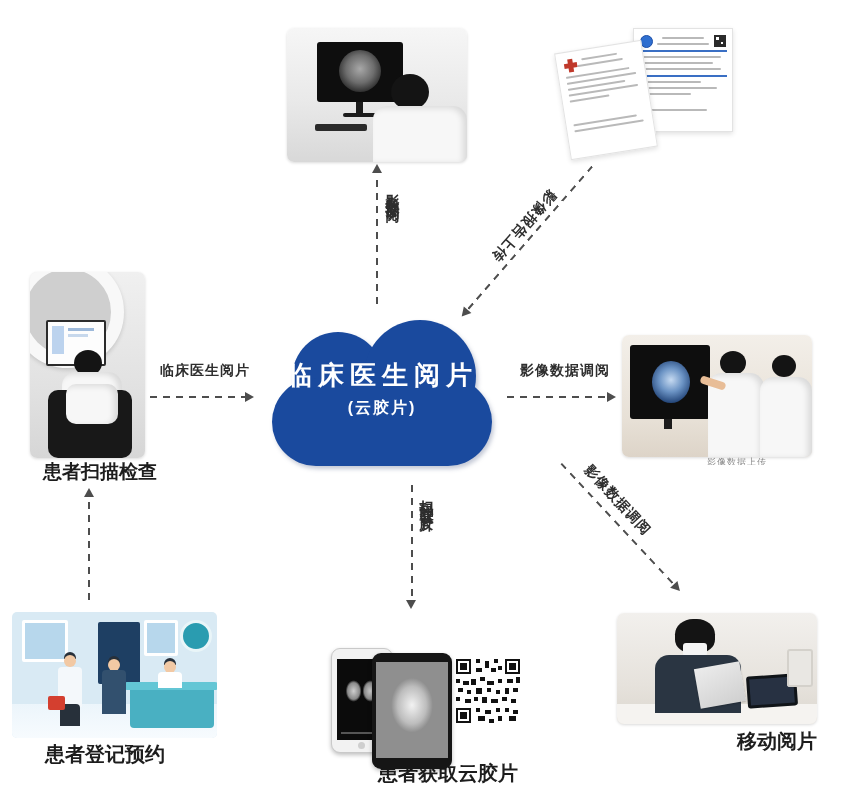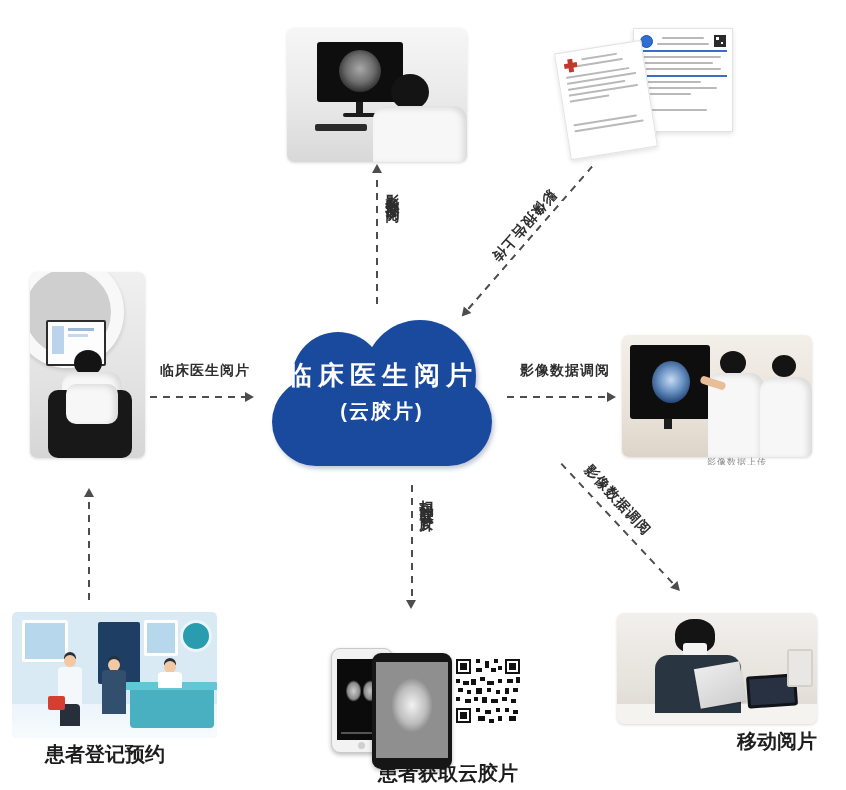--- a/index.html
+++ b/index.html
@@ -24,21 +24,21 @@
   .tri-r{border-top:5px solid transparent;border-bottom:5px solid transparent;border-left:9px solid #4d4d4d;}
   .tri-u{border-left:5px solid transparent;border-right:5px solid transparent;border-bottom:9px solid #4d4d4d;}
   .tri-d{border-left:5px solid transparent;border-right:5px solid transparent;border-top:9px solid #4d4d4d;}
   .alab{position:absolute;font-size:14px;font-weight:600;color:#2e2e2e;white-space:nowrap;letter-spacing:1px;}
   .alab-v{writing-mode:vertical-rl;letter-spacing:3px;}
   
   .cloud{left:268px;top:316px;width:228px;height:154px;}
   .cloud svg{position:absolute;left:0;top:0;filter:drop-shadow(2px 3px 2px rgba(20,40,90,.25));}
   .cloud-text{position:absolute;left:0;right:0;top:42px;text-align:center;color:#fff;}
   .cloud-l1{font-size:26px;font-weight:700;letter-spacing:6px;}
-  .cloud-l2{font-size:20px;font-weight:700;letter-spacing:2px;margin-top:5px;}
+  .cloud-l2{font-size:16px;font-weight:700;letter-spacing:2px;margin-top:5px;}
   
   .photo{position:absolute;border-radius:7px;overflow:hidden;box-shadow:0 1px 3px rgba(0,0,0,.15);}
   
   .ph-top{left:287px;top:28px;width:180px;height:134px;background:linear-gradient(180deg,#f6f6f6 0%,#e9e9e9 55%,#d8d8d8 100%);}
   .mon-dark{position:absolute;background:#0e0e0e;border-radius:3px;}
   .ct-circle{position:absolute;border-radius:50%;background:radial-gradient(circle at 50% 45%,#a8a8a8 0%,#6d6d6d 45%,#2d2d2d 75%,#111 100%);}
   .stand{position:absolute;background:#1c1c1c;}
   .hair{position:absolute;background:#141414;border-radius:50%;}
   .coat{position:absolute;background:#f7f7f7;border-radius:14px 14px 0 0;box-shadow:inset -4px 2px 6px rgba(0,0,0,.12);}
   
@@ -92,20 +92,21 @@
   .redcross{position:absolute;left:7px;top:7px;width:13px;height:13px;}
   .redcross:before,.redcross:after{content:"";position:absolute;background:#c0392b;}
   .redcross:before{left:0;top:4px;width:13px;height:5px;}
   .redcross:after{left:4px;top:0;width:5px;height:13px;}
 </style>
 </head>
 <body>
 
 <div class="stage">
 
+  <div class="cap cap-scan">患者扫描检查</div>
   <div class="cap cap-film">患者获取云胶片</div>
   <div class="cap cap-reg">患者登记预约</div>
   <div class="cap cap-mobile">移动阅片</div>
   <div class="cap cap-clinic">影像数据上传</div>
 
   <div class="photo ph-top">
     <div class="mon-dark" style="left:30px;top:14px;width:86px;height:60px;">
       <div class="ct-circle" style="left:22px;top:8px;width:42px;height:42px;"></div>
     </div>
     <div class="stand" style="left:69px;top:74px;width:7px;height:11px;"></div>

